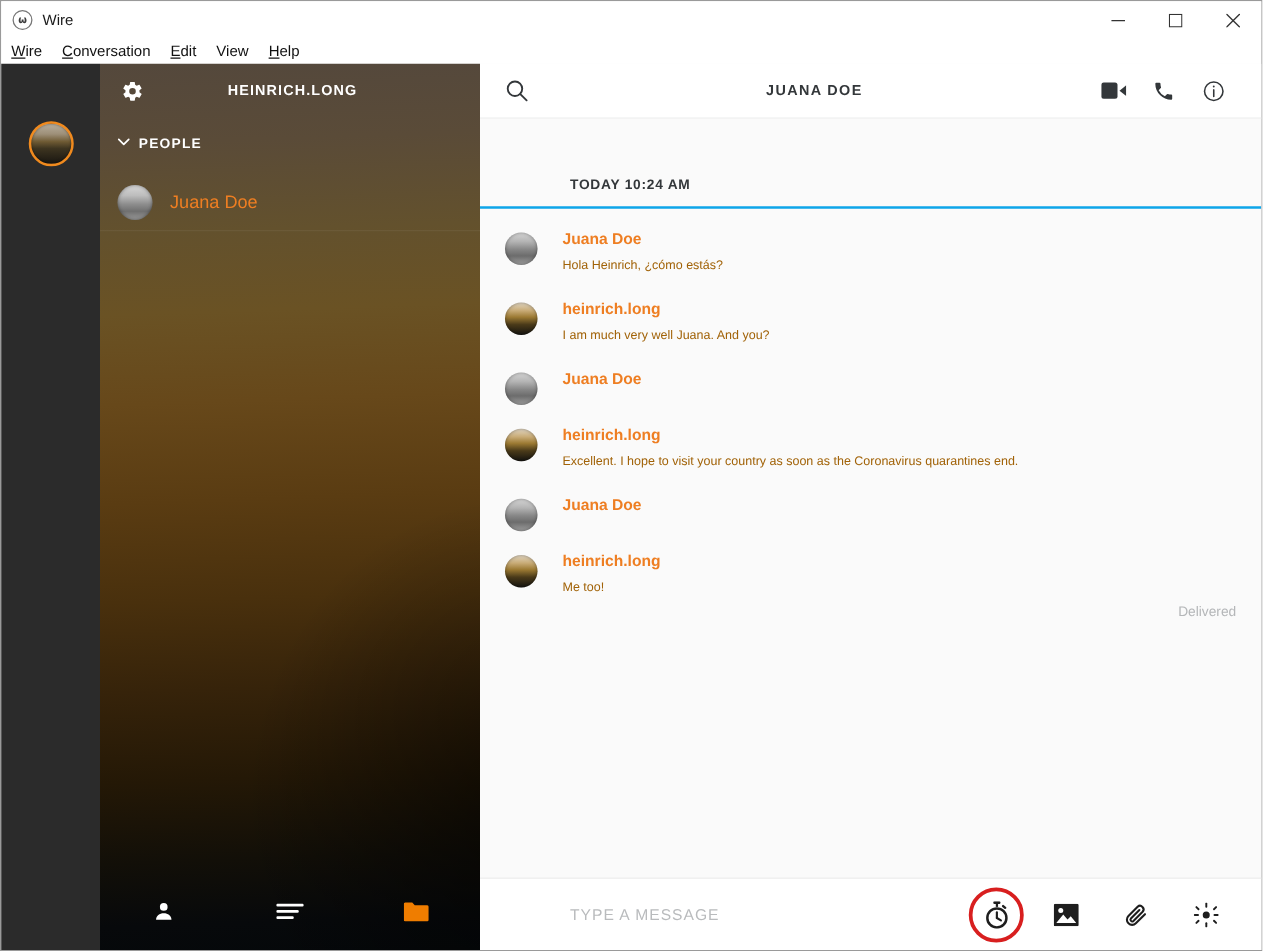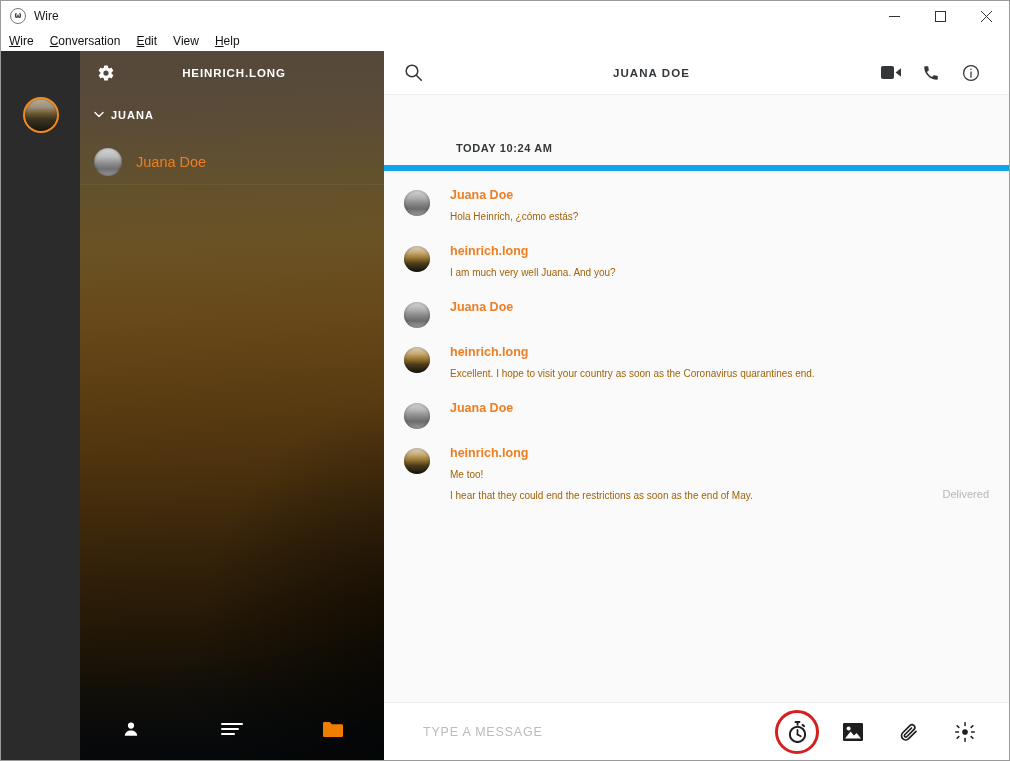--- a/index.html
+++ b/index.html
@@ -157,21 +157,21 @@
   .hdr-icon.search { width: 28px; justify-content: flex-start; }
 
   .messages {
     flex: 1 1 auto; overflow: hidden;
     padding: 0;
     background: #fafafa;
   }
   .day-divider {
     padding: 47px 0 11px 72px;
     font-size: 11px; font-weight: bold; letter-spacing: .6px; color: #33373a;
-    border-bottom: 6px solid #0ea5e9;
+    border-bottom: 2px solid #0ea5e9;
   }
   .msg-group { display: flex; padding: 17px 20px 0 20px; }
   .msg-avatar {
     width: 26px; height: 26px; border-radius: 50%; flex: 0 0 26px;
     margin-top: 2px;
     box-shadow: inset 0 0 3px rgba(0,0,0,.4);
   }
   .msg-avatar.juana {
     background: linear-gradient(180deg,#d6d6d6 0%, #b4b4b4 28%, #878787 52%, #6c6c6c 72%, #a0a0a0 100%);
   }
@@ -191,21 +191,21 @@
   }
 
   .composer {
     height: 58px; flex: 0 0 58px;
     background: #ffffff; border-top: 1px solid #ececec;
     display: flex; align-items: center; padding: 0 16px 0 0;
   }
   .composer-input {
     flex: 1 1 auto; border: none; outline: none; background: transparent;
     font-size: 12.5px; letter-spacing: .6px; color: #ec4899;
-    padding-left: 39px; font-family: "Liberation Sans", sans-serif;
+    padding-left: 72px; font-family: "Liberation Sans", sans-serif;
   }
   .composer-input::placeholder { color: #b9bbbd; letter-spacing: .8px; }
   .comp-btn {
     width: 56px; height: 58px;
     display: flex; align-items: center; justify-content: center;
     color: #33373a; position: relative;
   }
   .comp-btn.highlight::after {
     content: ""; position: absolute;
     width: 38px; height: 38px; border-radius: 50%;
@@ -267,21 +267,21 @@
         </div>
         <div class="cl-account">HEINRICH.LONG</div>
       </div>
 
       <div class="cl-section">
         <span class="chev">
           <svg width="10" height="7" viewBox="0 0 10 7">
               <path d="M1 1.5 5 5.5 9 1.5" fill="none" stroke="#ffffff" stroke-width="1.4" stroke-linecap="round" stroke-linejoin="round"></path>
             </svg>
         </span>
-        <span class="label">JUANA</span>
+        <span class="label">PEOPLE</span>
       </div>
 
       <div class="conv-row">
         <div class="conv-avatar"></div>
         <div class="conv-name">Juana Doe</div>
       </div>
 
       <div class="cl-spacer"></div>
 
       <div class="cl-footer">
@@ -384,21 +384,20 @@
         </div>
 
         <div class="msg-group">
           <div class="msg-avatar heinrich"></div>
           <div class="msg-body">
             <div class="msg-sender">heinrich.long</div>
             <div class="msg-line-row">
               <div class="msg-line">Me too!</div>
             </div>
             <div class="msg-line-row">
-              <div class="msg-line">I hear that they could end the restrictions as soon as the end of May.</div>
               <div class="msg-status">Delivered</div>
             </div>
           </div>
         </div>
       </div>
 
       <div class="composer">
         <input class="composer-input" type="text" value="" placeholder="TYPE A MESSAGE" style="">
         <div class="comp-btn highlight">
           <svg width="21" height="22" viewBox="0 0 22 23" fill="#1e1e1e">

